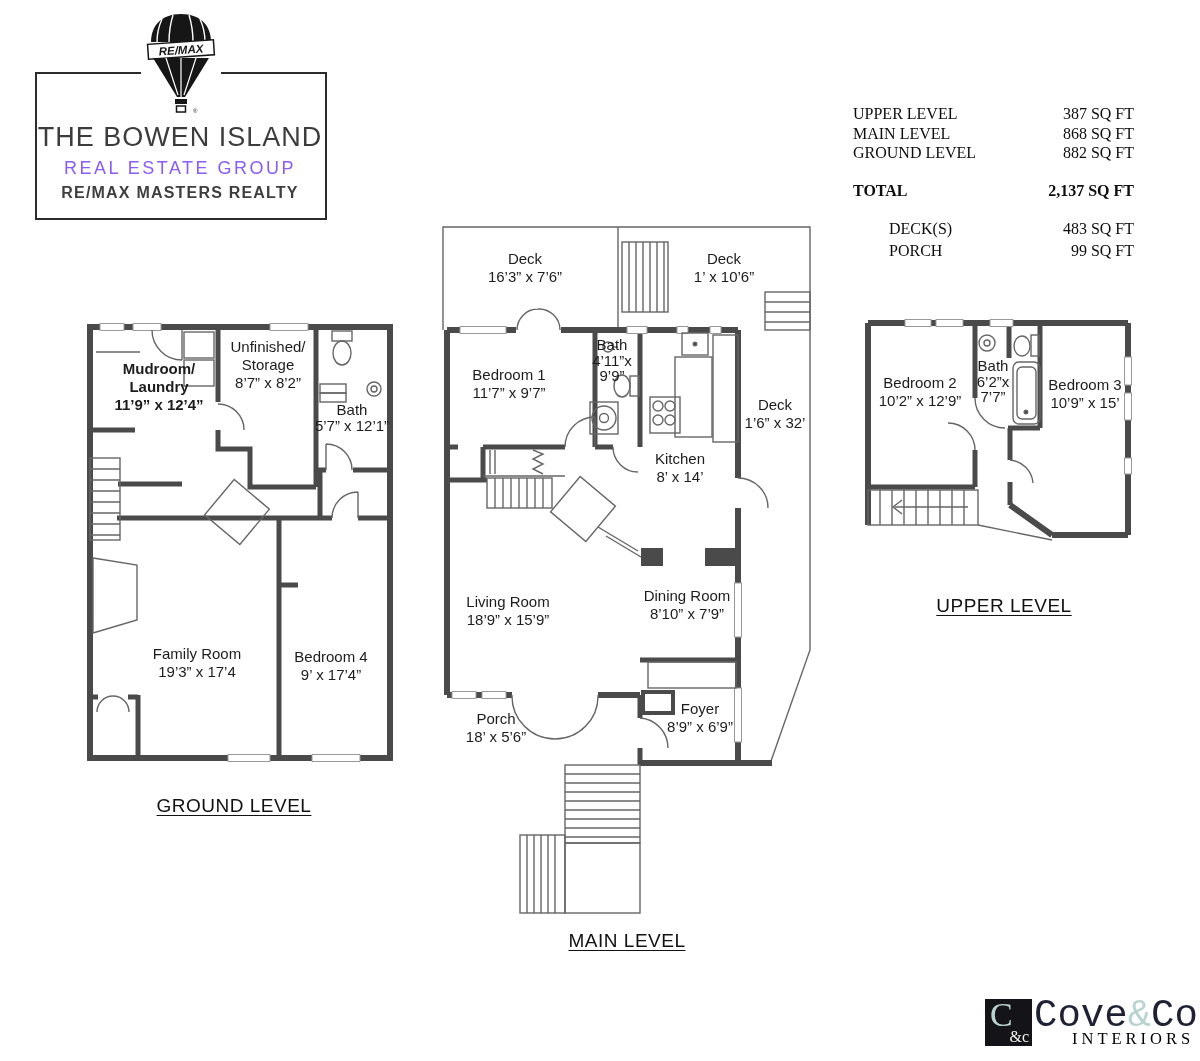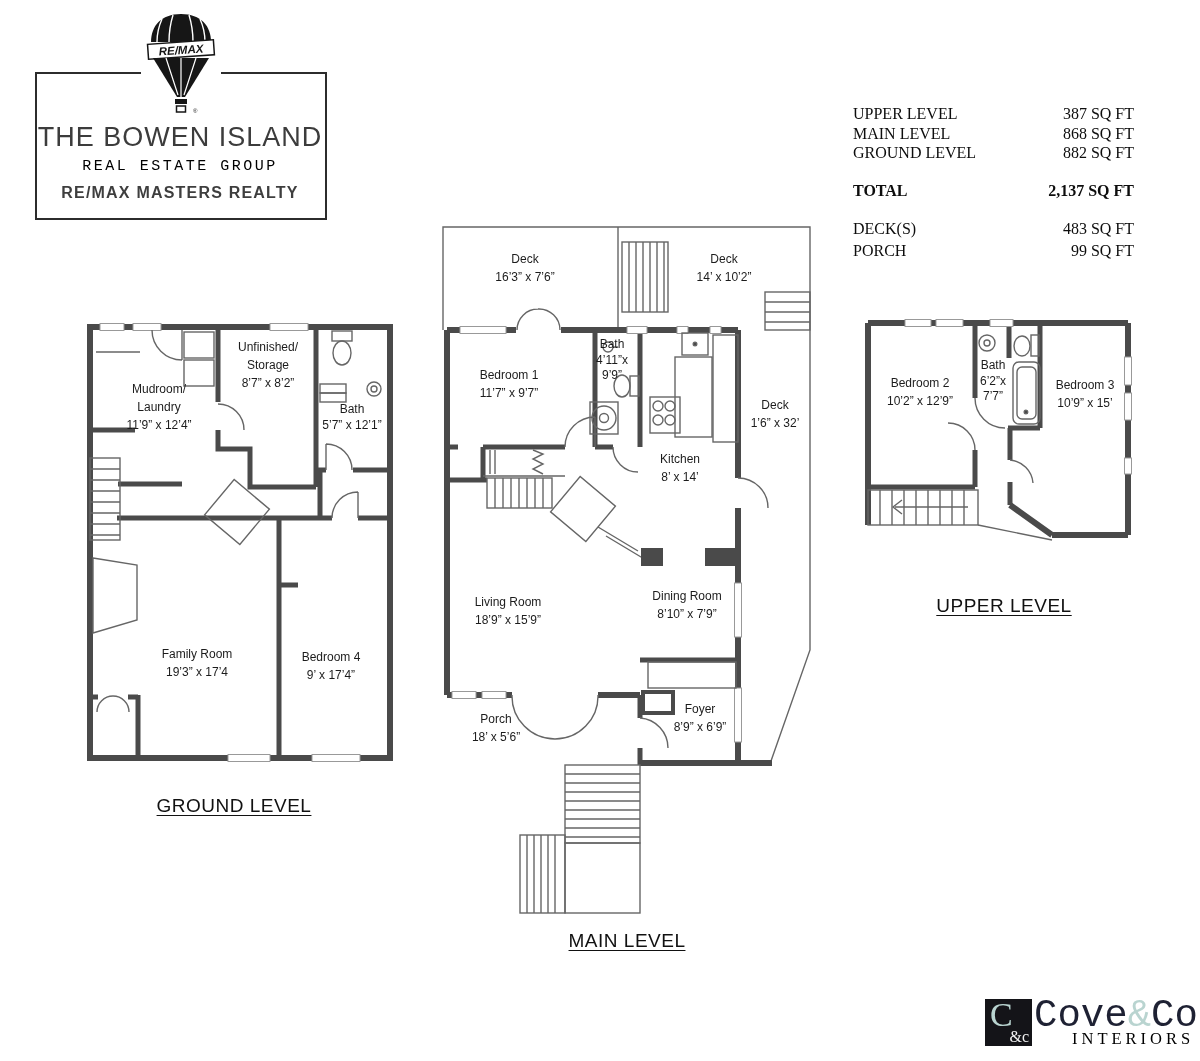--- a/index.html
+++ b/index.html
@@ -2,41 +2,41 @@
 <html><head>
 <meta charset="utf-8">
 <style>
   html,body{margin:0;padding:0;background:#fff;}
   #canvas{position:relative;width:1200px;height:1061px;background:#fff;overflow:hidden;
           font-family:"Liberation Sans",sans-serif;color:#1b1b1b;}
   svg{position:absolute;top:0;left:0;}
   .abs{position:absolute;}
   
   .room-label{position:absolute;transform:translateX(-50%);text-align:center;
-              font-size:12px;line-height:18px;color:#1c1c1c;white-space:nowrap;}
-  .room-label.small{font-size:12px;line-height:15.5px;}
+              font-size:15px;line-height:18px;color:#1c1c1c;white-space:nowrap;}
+  .room-label.small{font-size:15px;line-height:15.5px;}
   .level-title{position:absolute;transform:translateX(-50%);font-size:19px;color:#111;
                text-decoration:underline;text-underline-offset:3px;white-space:nowrap;letter-spacing:.5px;}
   
   .addr{position:absolute;left:860px;top:28px;width:300px;text-align:center;
         font-family:"Liberation Serif",serif;font-size:22px;line-height:24px;color:#0d0d0d;}
   .area-table{position:absolute;left:853px;top:104px;width:281px;
               font-family:"Liberation Serif",serif;font-size:16px;color:#0d0d0d;}
   .area-row{display:flex;justify-content:space-between;line-height:19.5px;}
   .area-row.total{font-weight:bold;margin-top:18px;}
   .area-row.extra1{margin-top:18px;}
-  .area-row.extra{line-height:21.5px;}
+  .area-row.extra{line-height:21.5px;margin-left:36px;}
   
   .remax-box{position:absolute;left:35px;top:72px;width:288px;height:144px;
              border:2.5px solid #2c2c2c;}
   .remax-gap{position:absolute;left:141px;top:66px;width:80px;height:12px;background:#fff;}
   .org-name{position:absolute;left:180px;top:122px;transform:translateX(-50%);
             font-size:27px;letter-spacing:1px;color:#3c3c3c;white-space:nowrap;}
   .org-sub{position:absolute;left:180px;top:158px;transform:translateX(-50%);
-           font-size:15px;letter-spacing:2.5px;color:#000000;white-space:nowrap;font-family:Liberation Mono, monospace;}
+           font-size:18px;letter-spacing:2.5px;color:#8b5cf6;white-space:nowrap;}
   .org-brand{position:absolute;left:180px;top:184px;transform:translateX(-50%);
              font-size:16px;letter-spacing:1.2px;color:#3e3e3e;font-weight:bold;white-space:nowrap;}
   
   .scale-note{position:absolute;left:748px;top:996px;font-size:15.5px;line-height:21px;color:#111;}
   .cc-mark{position:absolute;left:985px;top:999px;width:47px;height:47px;background:#141418;
            font-family:"Liberation Serif",serif;}
   .cc-c{position:absolute;left:5px;top:-3px;font-size:34px;color:#b9d4d0;}
   .cc-amp{position:absolute;right:3px;bottom:0px;font-size:16px;color:#f2f2f2;}
   .cc-word{position:absolute;left:1034px;top:994px;font-family:Liberation Mono, monospace;
            font-size:39px;color:#1e2133;white-space:nowrap;}
@@ -295,21 +295,21 @@
     <div class="area-row extra extra1">
       <span>DECK(S)</span>
       <span>483 SQ FT</span>
     </div>
     <div class="area-row extra">
       <span>PORCH</span>
       <span>99 SQ FT</span>
     </div>
   </div>
 
-  <div class="room-label" style="left:159px;top:380px;">
+  <div class="room-label" style="left:159px;top:360px;font-weight:bold;">
     <div>Mudroom/</div>
     <div>Laundry</div>
     <div>11’9” x 12’4”</div>
   </div>
   <div class="room-label" style="left:268px;top:338px;">
     <div>Unfinished/</div>
     <div>Storage</div>
     <div>8’7” x 8’2”</div>
   </div>
   <div class="room-label small" style="left:352px;top:402px;">
@@ -325,21 +325,21 @@
     <div>9’ x 17’4”</div>
   </div>
   <div class="level-title" style="left:234px;top:795px;">GROUND LEVEL</div>
 
   <div class="room-label" style="left:525px;top:250px;">
     <div>Deck</div>
     <div>16’3” x 7’6”</div>
   </div>
   <div class="room-label" style="left:724px;top:250px;">
     <div>Deck</div>
-    <div>14’ x 10’2”</div>
+    <div>1’ x 10’6”</div>
   </div>
   <div class="room-label" style="left:509px;top:366px;">
     <div>Bedroom 1</div>
     <div>11’7” x 9’7”</div>
   </div>
   <div class="room-label small" style="left:612px;top:337px;">
     <div>Bath</div>
     <div>4’11”x</div>
     <div>9’9”</div>
   </div>

